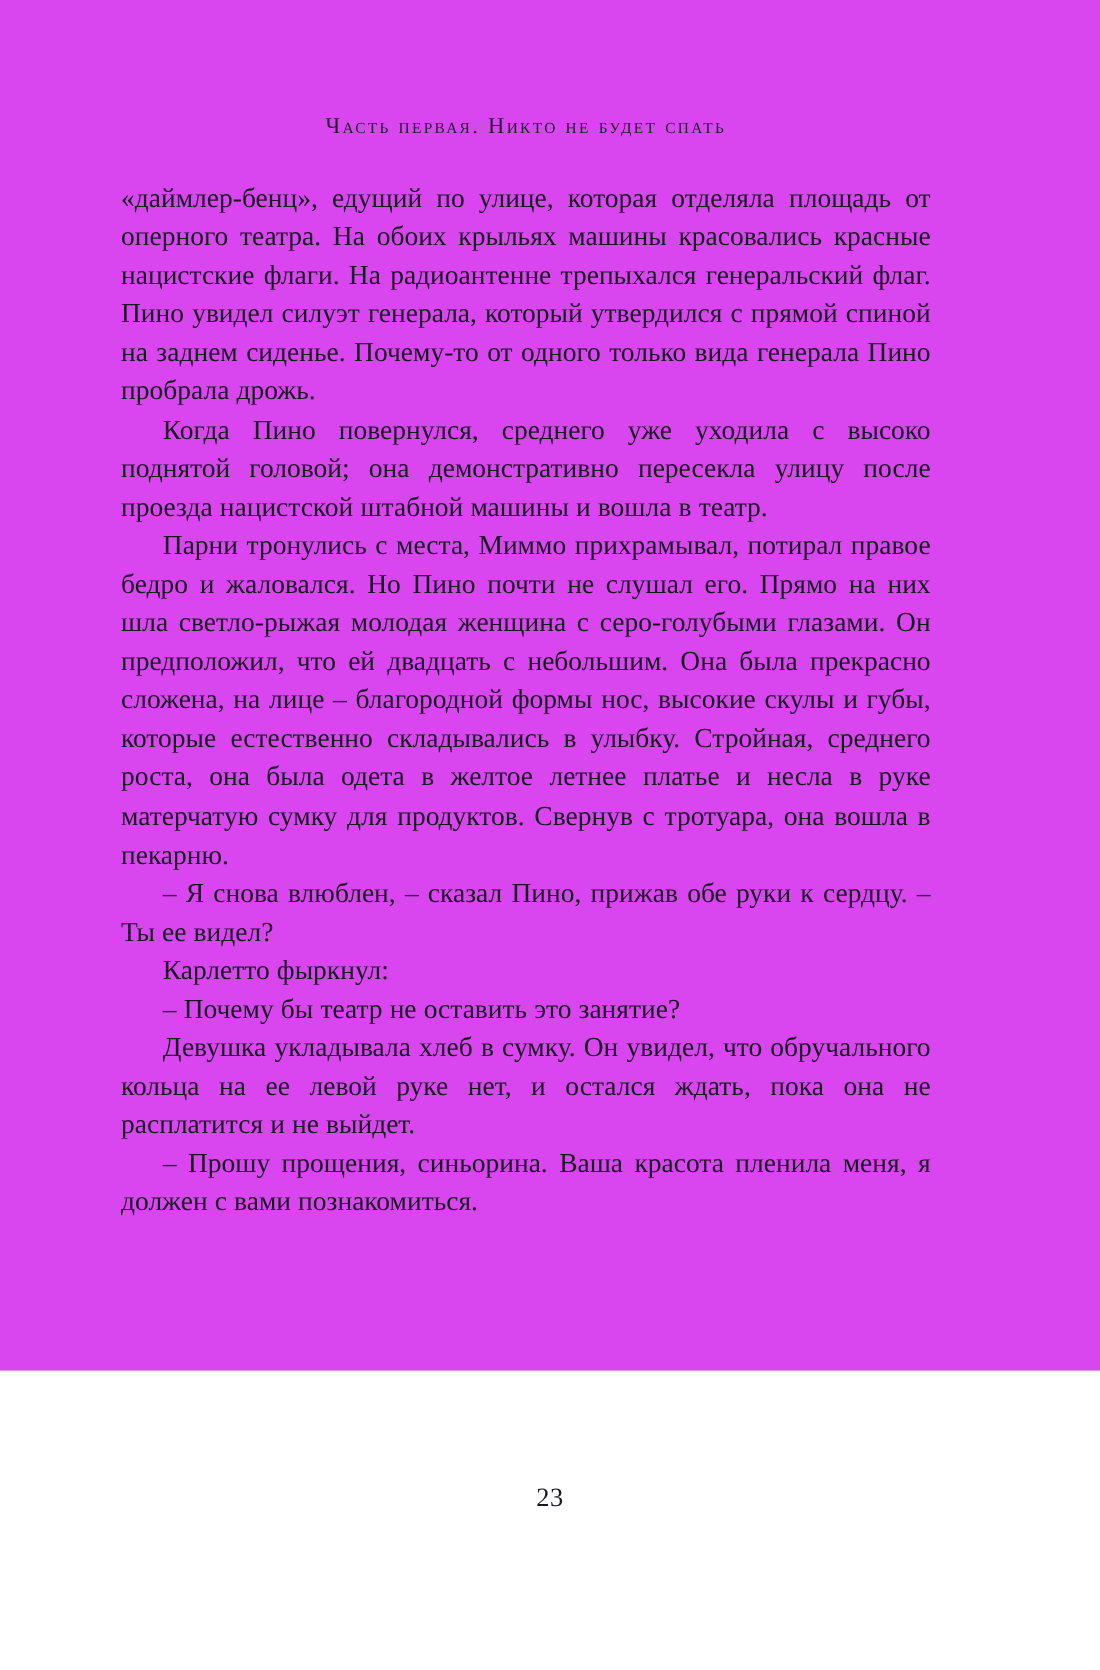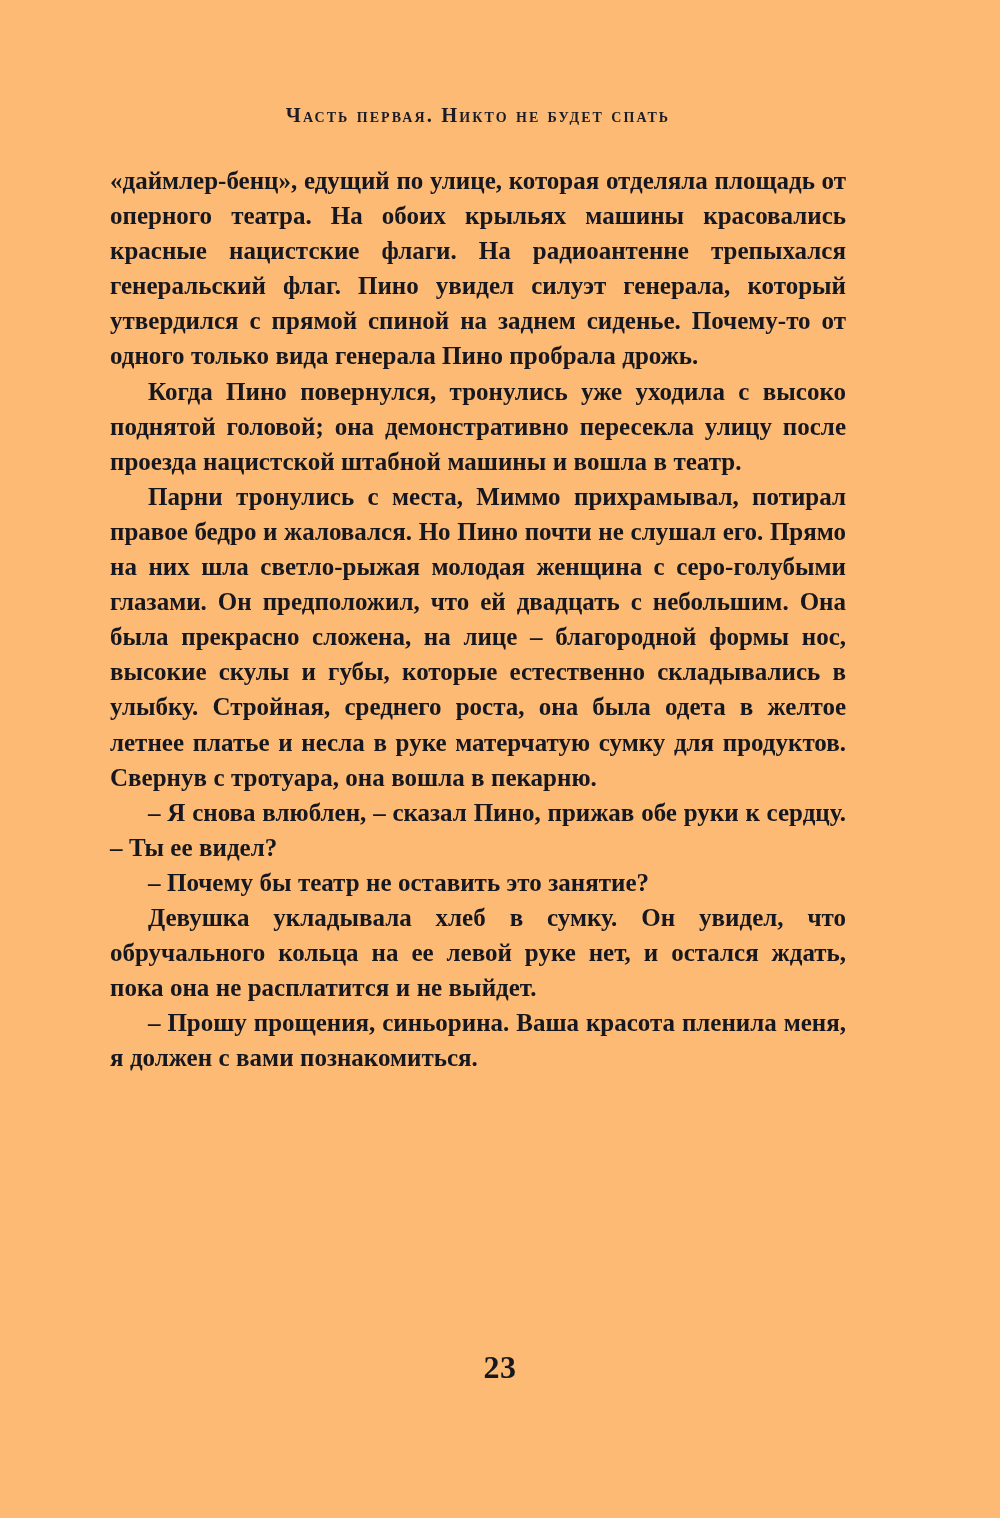--- a/index.html
+++ b/index.html
@@ -13,24 +13,23 @@
     background: #ffffff;
     font-family: "Liberation Serif", "DejaVu Serif", serif;
     color: #16171f;
     -webkit-font-smoothing: antialiased;
     overflow: hidden;
   }
 
   .page {
     position: relative;
     width: 1000px;
-    height: 1518px;
-    background: #fdba74;
+    height: 1246px;
+    background: #d946ef;
     box-sizing: border-box;
-    font-weight: bold;
   }
 
   
   .running-head {
     position: absolute;
     top: 104px;
     left: 110px;
     width: 736px;
     text-align: center;
     font-family: "Liberation Serif", "DejaVu Serif", serif;
@@ -70,37 +69,38 @@
     margin-bottom: 0;
   }
 
   
   .folio {
     position: absolute;
     top: 1349px;
     left: 0;
     width: 1000px;
     text-align: center;
-    font-size: 32px;
+    font-size: 24px;
     color: #16171f;
     letter-spacing: 0.5px;
   }
 </style>
 </head>
 <body>
 
 <div class="page">
 
   <div class="running-head">Часть первая. Никто не будет спать</div>
 
   <div class="text-block">
     <p class="para no-indent">«даймлер-бенц», едущий по улице, которая отделяла площадь от оперного театра. На обоих крыльях машины красовались красные нацистские флаги. На радиоантенне трепыхался генеральский флаг. Пино увидел силуэт генерала, который утвердился с прямой спиной на заднем сиденье. Почему-то от одного только вида генерала Пино пробрала дрожь.</p>
-    <p class="para">Когда Пино повернулся, тронулись уже уходила с высоко поднятой головой; она демонстративно пересекла улицу после проезда нацистской штабной машины и вошла в театр.</p>
+    <p class="para">Когда Пино повернулся, среднего уже уходила с высоко поднятой головой; она демонстративно пересекла улицу после проезда нацистской штабной машины и вошла в театр.</p>
     <p class="para">Парни тронулись с места, Миммо прихрамывал, потирал правое бедро и жаловался. Но Пино почти не слушал его. Прямо на них шла светло-рыжая молодая женщина с серо-голубыми глазами. Он предположил, что ей двадцать с небольшим. Она была прекрасно сложена, на лице – благородной формы нос, высокие скулы и губы, которые естественно складывались в улыбку. Стройная, среднего роста, она была одета в желтое летнее платье и несла в руке матерчатую сумку для продуктов. Свернув с тротуара, она вошла в пекарню.</p>
     <p class="para">– Я снова влюблен, – сказал Пино, прижав обе руки к сердцу. – Ты ее видел?</p>
+    <p class="para">Карлетто фыркнул:</p>
     <p class="para">– Почему бы театр не оставить это занятие?</p>
     <p class="para">Девушка укладывала хлеб в сумку. Он увидел, что обручального кольца на ее левой руке нет, и остался ждать, пока она не расплатится и не выйдет.</p>
     <p class="para">– Прошу прощения, синьорина. Ваша красота пленила меня, я должен с вами познакомиться.</p>
   </div>
 
   <div class="folio">23</div>
 
 </div>
 
 </body></html>

